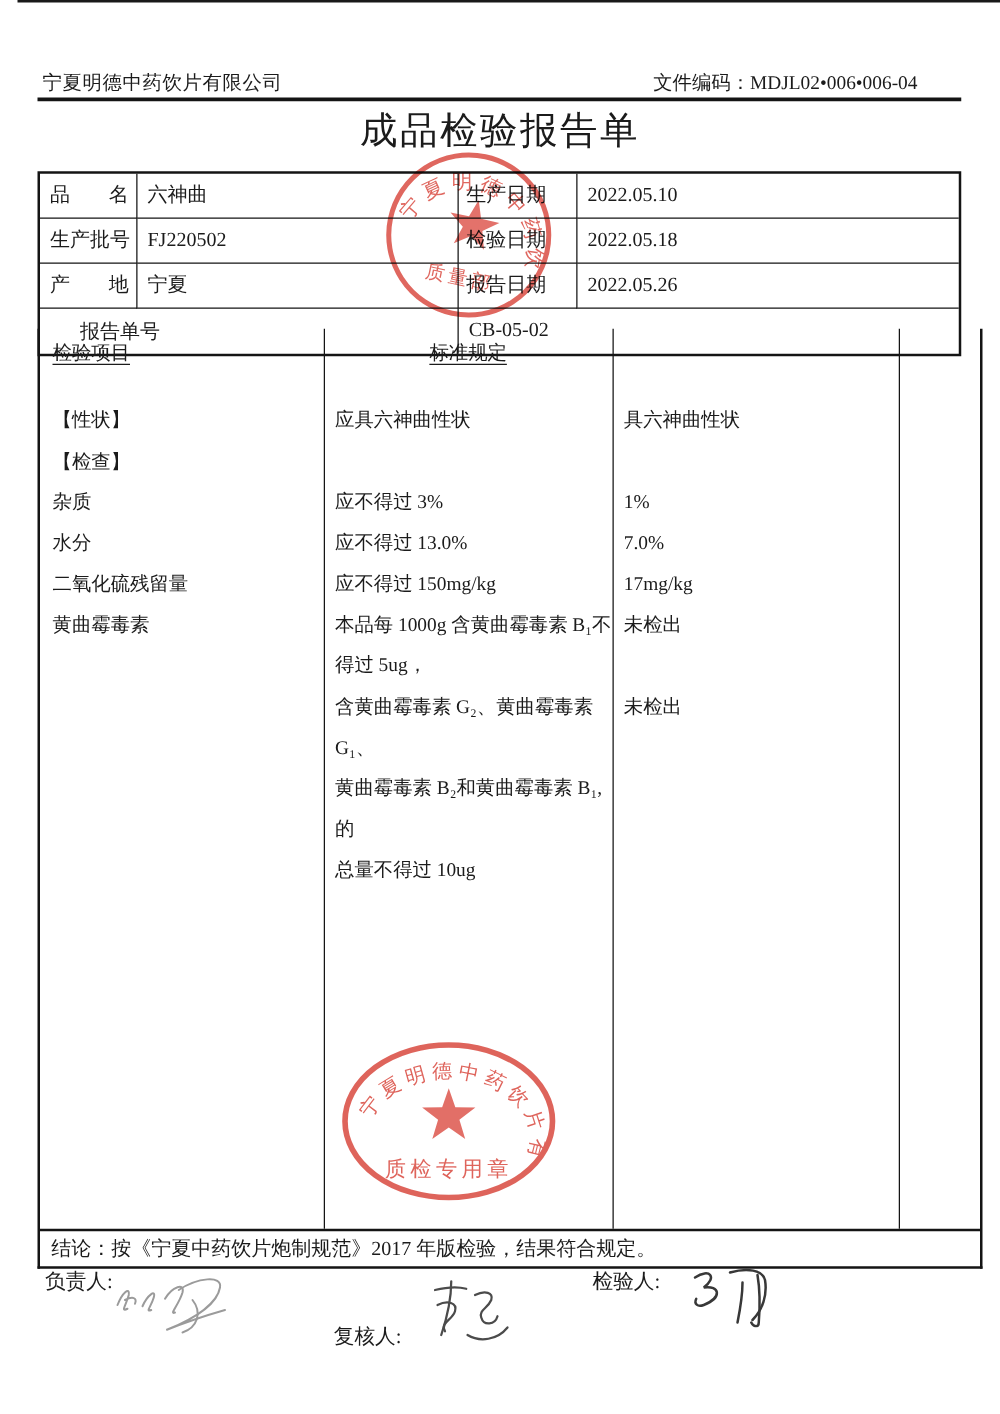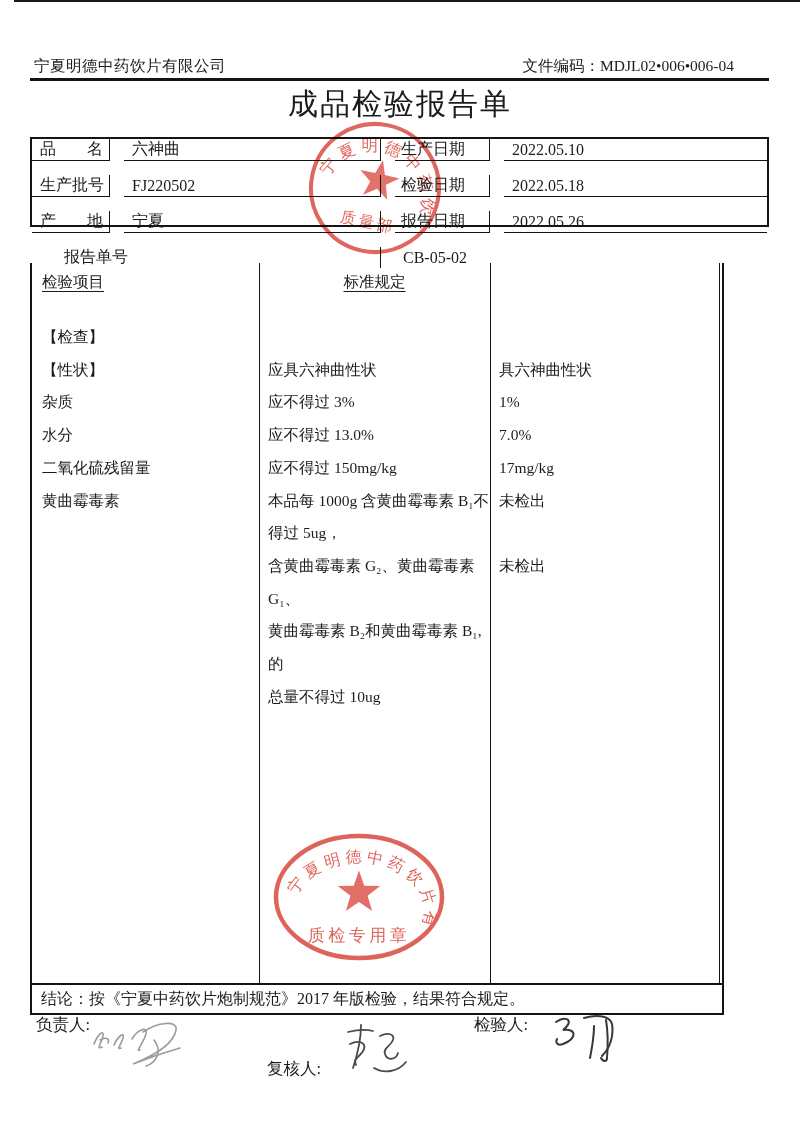--- a/index.html
+++ b/index.html
@@ -11,37 +11,36 @@
   .abs{position:absolute;}
   
   .scan-edge{top:0;left:14px;width:786px;height:2px;background:#191919;}
   
   .company{left:34px;top:56px;font-size:15.5px;letter-spacing:.5px;}
   .doccode{top:56px;right:66px;font-size:15.5px;}
   .header-rule{left:30px;top:78px;width:739px;height:3px;background:#141414;}
   .title{top:84px;left:0;width:100%;text-align:center;font-size:30px;font-weight:400;letter-spacing:2px;}
   
   .info-table{
-    left:30px;top:137px;width:739px;height:90px;border:2px solid #141414;
+    left:30px;top:137px;width:739px;height:148px;border:2px solid #141414;
     display:grid;box-sizing:border-box;
     grid-template-columns:78px 257px 95px 1fr;
     grid-template-rows:repeat(4,1fr);
     font-size:16px;
-    gap:14px;
   }
   .cell{display:flex;align-items:center;border-right:1px solid #141414;border-bottom:1px solid #141414;padding-left:8px;box-sizing:border-box;}
   .cell.noright{border-right:none;}
   .cell.nobottom{border-bottom:none;}
   .jlabel{display:inline-block;width:63px;text-align:justify;text-align-last:justify;}
   .dlabel{padding-left:6px;}
   .span2{grid-column:1 / span 2;margin-left:24px;}
   .span2r{grid-column:3 / span 2;}
   
   .result-table{
-    left:30px;top:263px;width:694px;border:2px solid #141414;border-top:none;
+    left:30px;top:263px;width:756px;border:2px solid #141414;border-top:none;
     box-sizing:border-box;background:transparent;
   }
   .rt-body{position:relative;height:720px;font-size:15.5px;}
   .vline{position:absolute;top:0;bottom:0;width:1px;background:#141414;}
   .vline.v1{left:227px;} .vline.v2{left:458px;} .vline.v3{left:687px;}
   .rt-headers{position:absolute;top:9px;left:0;right:0;height:24px;}
   .rt-headers span{text-decoration:underline;text-underline-offset:4px;}
   .h-item{position:absolute;left:10px;}
   .h-standard{position:absolute;left:227px;width:231px;text-align:center;}
   .h-result{position:absolute;left:458px;width:229px;text-align:center;}
@@ -100,28 +99,28 @@
   <div class="rt-body">
     <div class="vline v1"></div>
     <div class="vline v2"></div>
     <div class="vline v3"></div>
     <div class="rt-headers">
       <span class="h-item">检验项目</span>
       <span class="h-standard">标准规定</span>
     </div>
     <div class="rt-rows">
       <div class="rt-row">
+        <div class="c-item">【性状】</div>
+        <div class="c-standard">应具六神曲性状</div>
+        <div class="c-result">具六神曲性状</div>
+      </div>
+      <div class="rt-row">
         <div class="c-item">【检查】</div>
         <div class="c-standard"></div>
         <div class="c-result"></div>
-      </div>
-      <div class="rt-row">
-        <div class="c-item">【性状】</div>
-        <div class="c-standard">应具六神曲性状</div>
-        <div class="c-result">具六神曲性状</div>
       </div>
       <div class="rt-row">
         <div class="c-item">杂质</div>
         <div class="c-standard">应不得过 3%</div>
         <div class="c-result">1%</div>
       </div>
       <div class="rt-row">
         <div class="c-item">水分</div>
         <div class="c-standard">应不得过 13.0%</div>
         <div class="c-result">7.0%</div>

